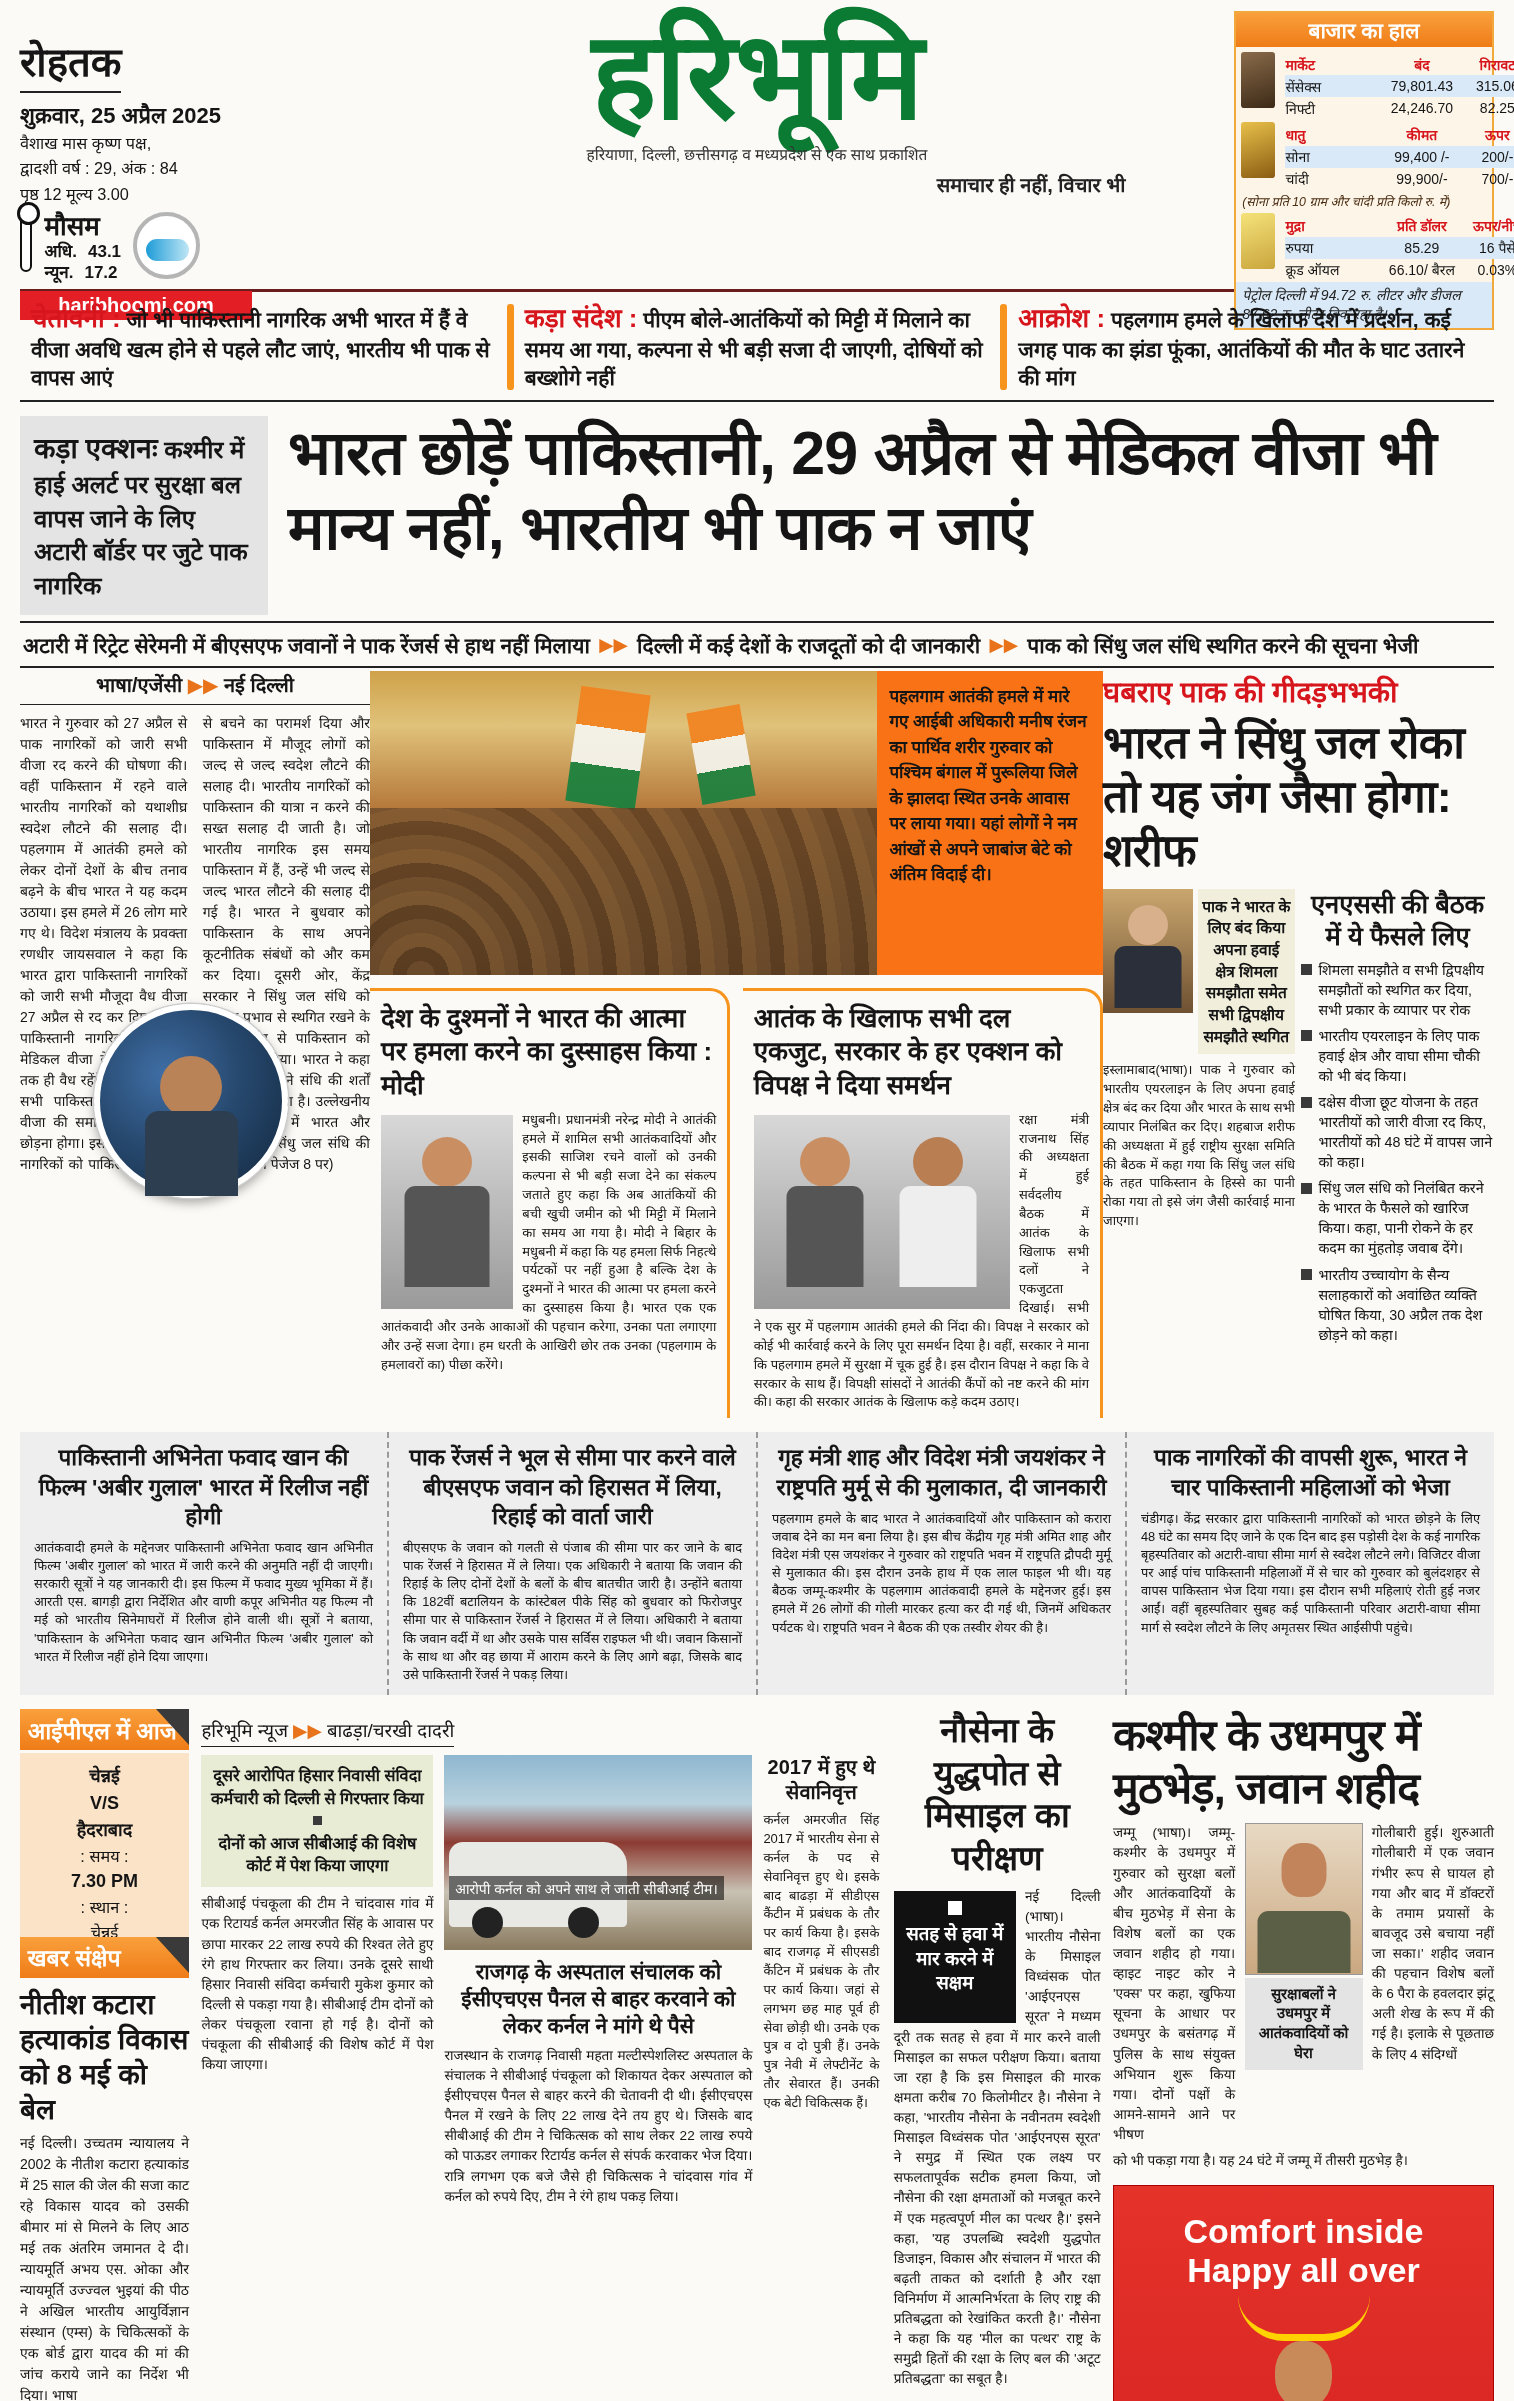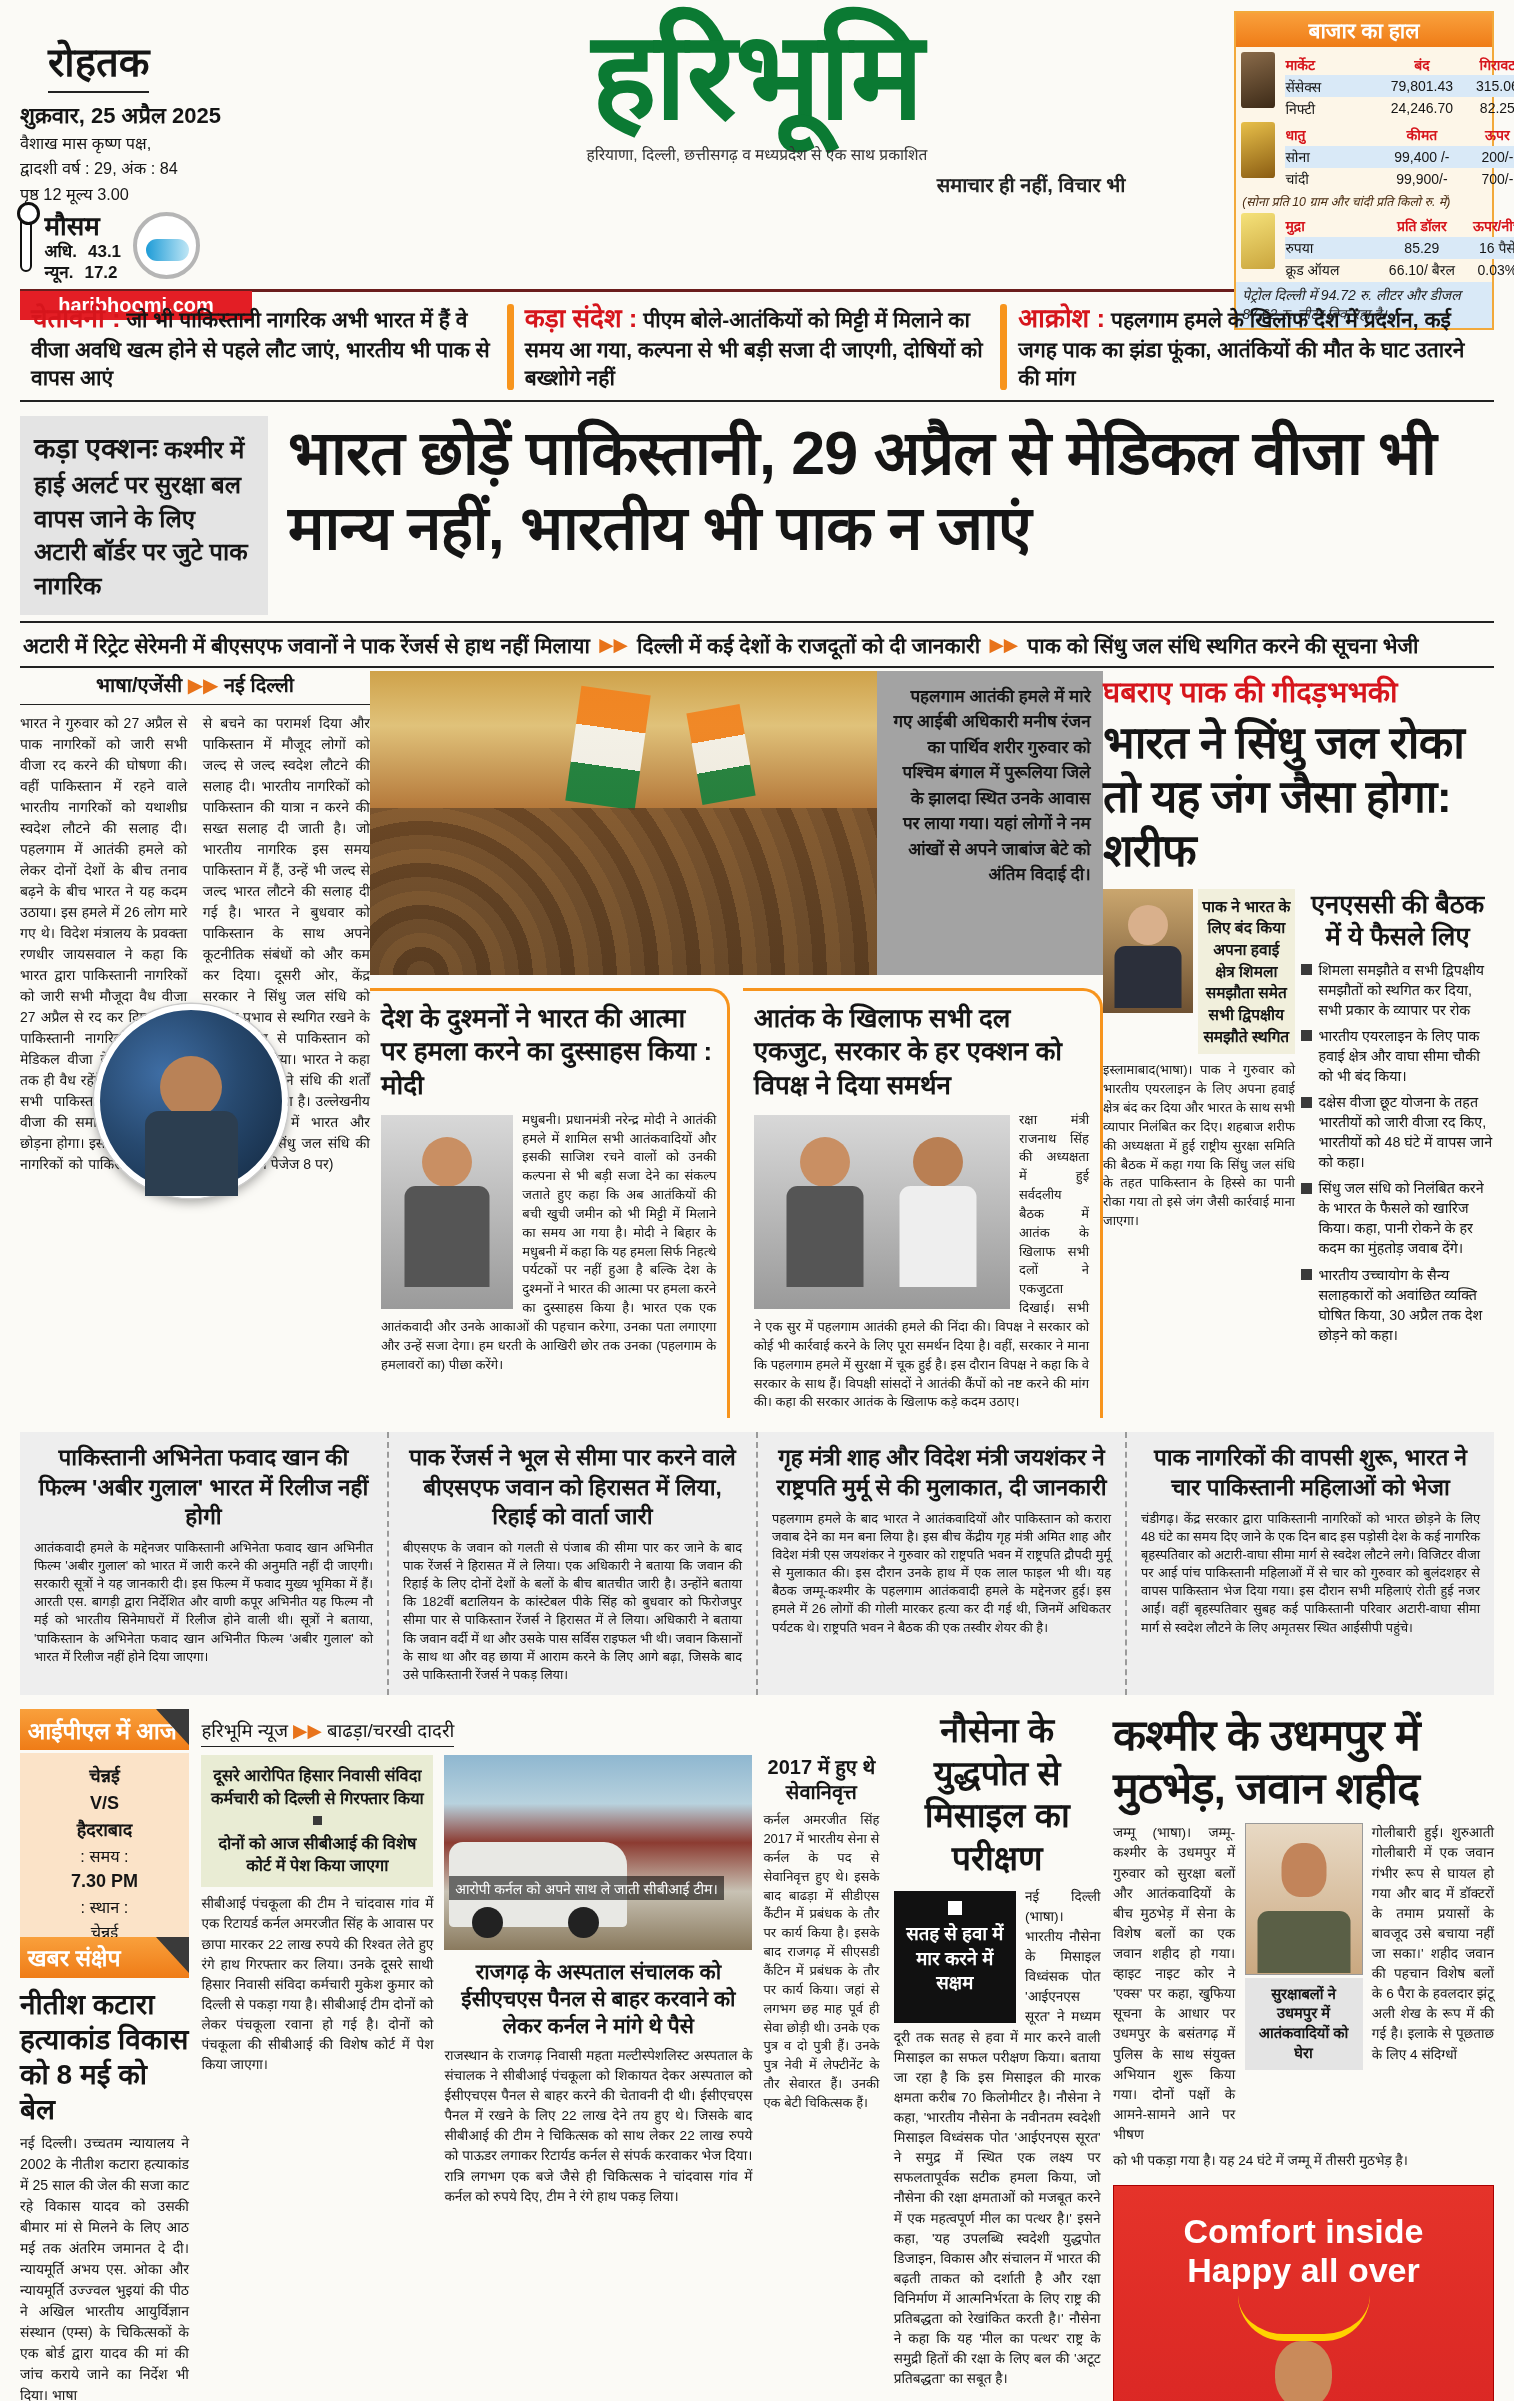--- a/index.html
+++ b/index.html
@@ -2,21 +2,21 @@
 <html style="font-size:12.4px"><head>
 <meta charset="utf-8">
 <style>
   * { margin:0; padding:0; box-sizing:border-box; }
   body { width:1514px; font-family:"Liberation Sans","DejaVu Sans",sans-serif; background:#fbfaf6; color:#151515; }
   .page { width:1514px; height:2401px; padding:11px 20px 0 20px; overflow:hidden; position:relative; }
 
   
   .masthead { display:flex; align-items:flex-start; gap:15.5px; height:273px; }
   .mh-left { width:260px; padding-top:22px; }
-  .mh-city { font-size:40px; font-weight:bold; border-bottom:2.3px solid #222; display:inline-block; padding-bottom:3.1px;margin-left:28px; }
+  .mh-city { font-size:40px; font-weight:bold; border-bottom:2.3px solid #222; display:inline-block; padding-bottom:3.1px; }
   .mh-date { font-size:22px; font-weight:bold; margin-top:6.2px; }
   .mh-small { font-size:16.3px; margin-top:3.1px; line-height:1.35; }
   .weather { display:flex; align-items:flex-start; gap:12px; margin-top:7.7px; }
   .thermo { width:12.4px; height:60px; background:#fff; border:2.3px solid #111; border-radius:6.2px; position:relative; }
   .thermo:before { content:""; position:absolute; top:-12.4px; left:-5.4px; width:17px; height:17px; border:3.1px solid #111; border-radius:50%; background:#fff; }
   .weather-mid { line-height:1.1; }
   .weather-title { font-size:26px; font-weight:bold; }
   .weather-row { display:flex; font-size:17px; font-weight:bold; gap:11px; margin-top:2.3px; }
   .cloud { width:67px; height:67px; border:4.6px solid #b5b5b5; border-radius:50%; position:relative; overflow:hidden; background:#fff; }
   .cloud:before { content:""; position:absolute; left:9.3px; top:23px; width:43px; height:22px; background:linear-gradient(90deg,#1e9cd7,#bfe6f5); border-radius:14px; }
@@ -68,21 +68,21 @@
   .spox-circle { position:absolute; left:74px; top:333px; width:194px; height:194px; border-radius:50%; border:6.2px solid #fff; box-shadow:0 0 0 1.5px #ccc,0 4.6px 11px rgba(0,0,0,.35); background:radial-gradient(circle at 35% 35%,#3f6ea5 0%,#27496f 45%,#12263c 100%); }
   .spox-circle:before { content:""; position:absolute; left:60px; top:46px; width:62px; height:62px; border-radius:50%; background:#b98257; }
   .spox-circle:after { content:""; position:absolute; left:45px; top:101px; width:93px; height:85px; border-radius:14px 14px 0 0; background:#2c3e50; }
 
   .center-col { flex:1; min-width:0; }
   .big-photo-wrap { display:flex; gap:0; height:304px; }
   .big-photo { flex:1; background:linear-gradient(180deg,#cfa24a 0%,#e0c27a 18%,#b5793b 45%,#7c5a33 75%,#5d4426 100%); position:relative; overflow:hidden; }
   .flag1 { position:absolute; left:40%; top:6%; width:70px; height:116px; background:linear-gradient(180deg,#f2821e 33%,#f5f5f0 33%,#f5f5f0 66%,#17803d 66%); transform:rotate(8deg); opacity:.92; }
   .flag2 { position:absolute; left:64%; top:12%; width:54px; height:93px; background:linear-gradient(180deg,#f2821e 33%,#f5f5f0 33%,#f5f5f0 66%,#17803d 66%); transform:rotate(-10deg); opacity:.9; }
   .crowd { position:absolute; bottom:0; left:0; right:0; height:55%; background:repeating-radial-gradient(circle at 10% 100%, #6b4a2a 0 14px, #583a1f 14px 28px, #7a552f 28px 42px); opacity:.8; }
-  .photo-caption { width:226px; background:#a3a3a3; padding:12.4px 12.4px; font-size:17px; font-weight:bold; line-height:1.5; text-align:right; }
+  .photo-caption { width:226px; background:#f97316; padding:12.4px 12.4px; font-size:17px; font-weight:bold; line-height:1.5; text-align:left; }
 
   .two-arts { display:flex; gap:12.4px; margin-top:12.4px; }
   .art-box { flex:1; border-top:3.9px solid #f7941d; border-right:3.9px solid #f7941d; border-radius:0 20px 0 0; padding:11px 11px 6.2px 11px; }
   .art-box h2 { font-size:26px; line-height:1.3; margin-bottom:7.7px; }
   .art-body { font-size:13px; line-height:1.45; text-align:justify; }
   .art-photo { float:left; width:132px; height:194px; margin:4.6px 9.3px 3.1px 0; background:linear-gradient(180deg,#d8d8d8,#9a9a9a); position:relative; }
   .face { position:absolute; left:50%; top:22px; transform:translateX(-50%); width:50px; height:50px; border-radius:50%; background:#c98f63; }
   .torso { position:absolute; left:50%; top:71px; transform:translateX(-50%); width:85px; height:101px; border-radius:11px 11px 0 0; background:#555; }
   .art-photo.duo { width:256px; }
   .art-photo.duo .face2 { position:absolute; left:72%; top:22px; transform:translateX(-50%); width:50px; height:50px; border-radius:50%; background:#b97f53; }

